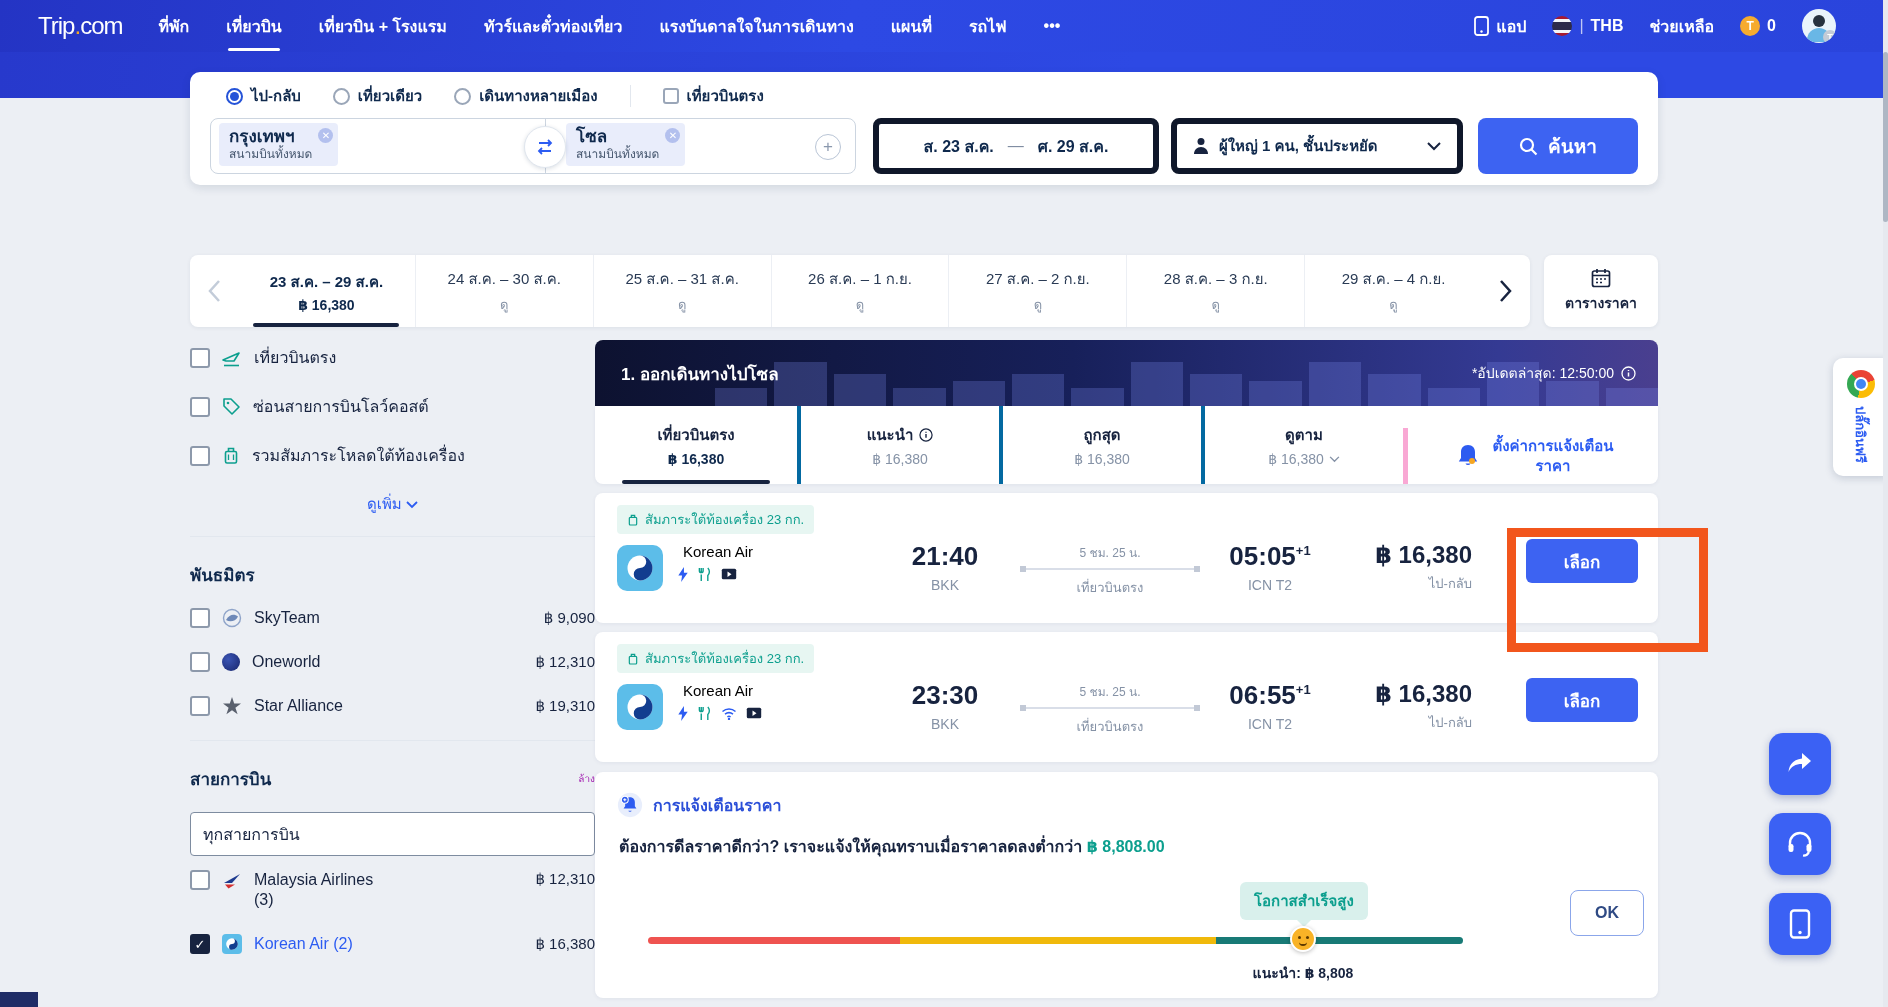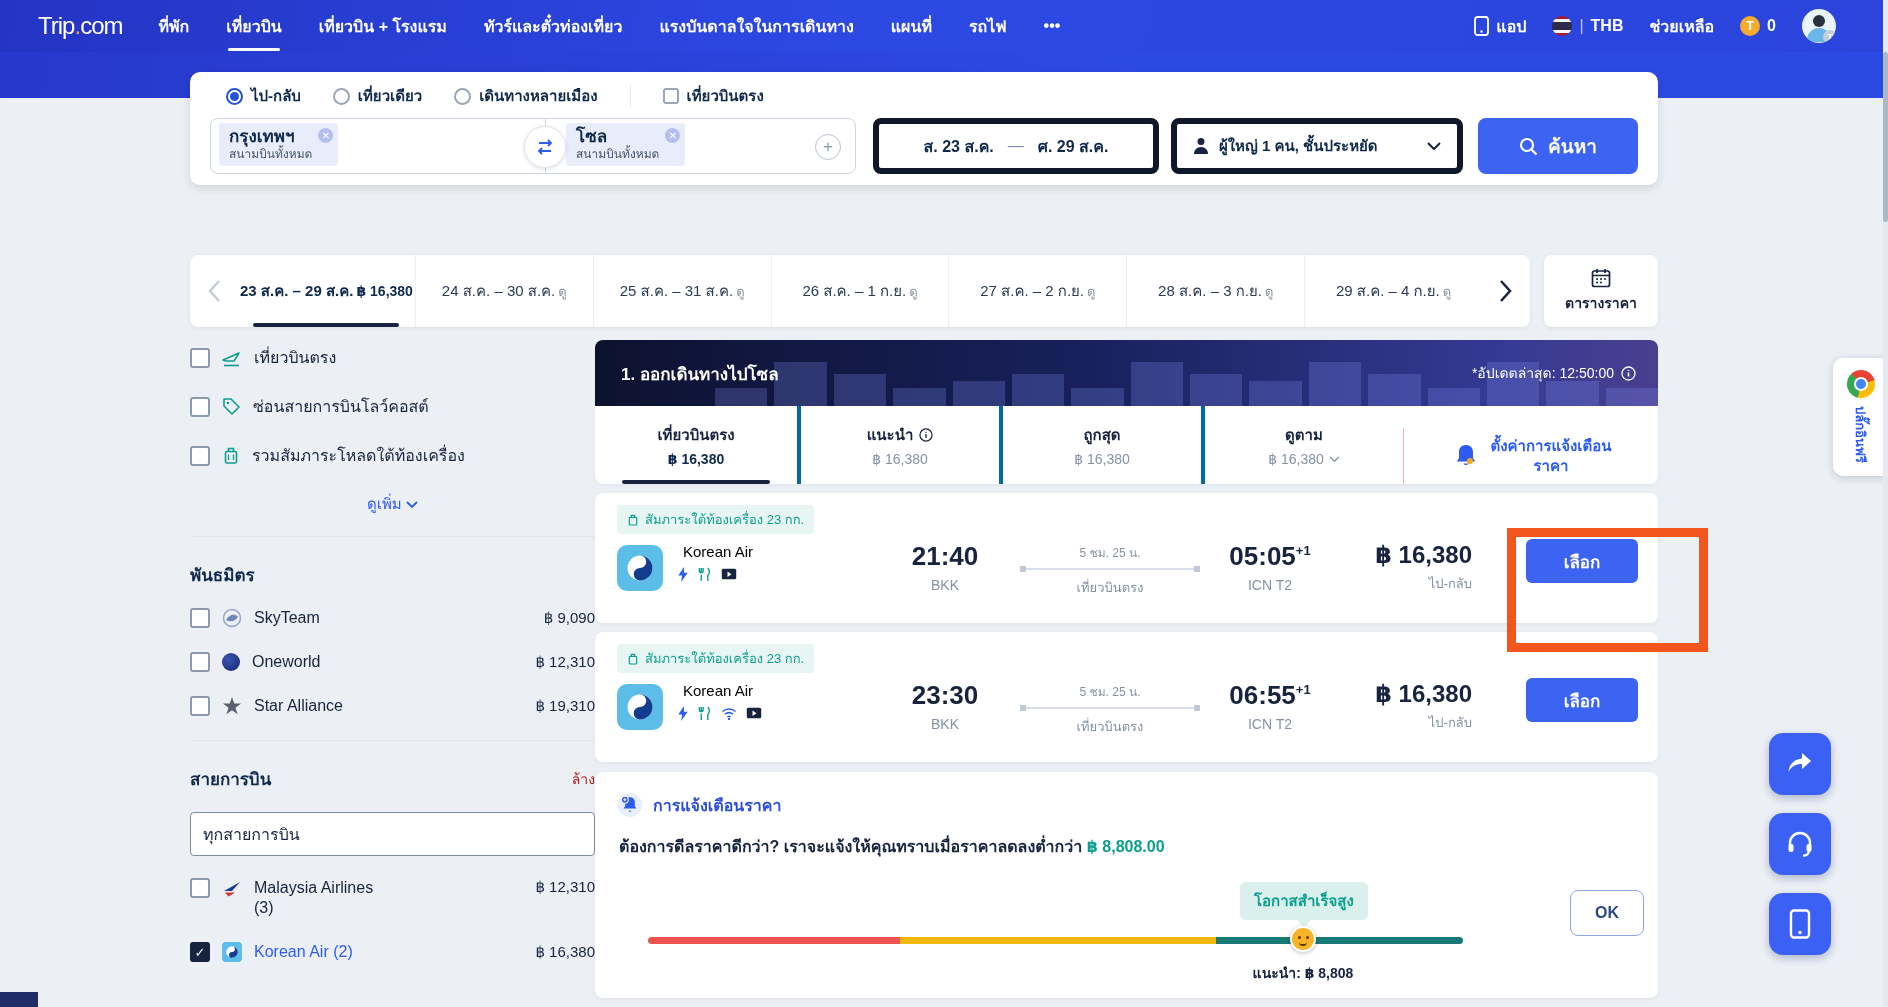--- a/index.html
+++ b/index.html
@@ -65,21 +65,21 @@
   .fld-pax .chev { margin-left:auto; }
   .btn-search { position:absolute; left:1288px; top:46px; width:160px; height:56px; border-radius:8px;
           background:#3d63f2; color:#fff; font-size:19px; font-weight:800; display:flex; align-items:center;
           justify-content:center; gap:10px; cursor:pointer; }
 
   
   .carousel { position:absolute; left:190px; top:255px; width:1340px; height:72px; background:#fff;
           border-radius:8px; box-shadow:0 1px 4px rgba(15,41,77,.07); display:flex; align-items:center; }
   .car-chev { width:48px; display:flex; align-items:center; justify-content:center; cursor:pointer; }
   .car-tabs { flex:1; display:flex; height:100%; }
-  .car-tab { flex:1; display:flex; flex-direction:row; align-items:center; justify-content:center;
+  .car-tab { flex:1; display:flex; flex-direction:column; align-items:center; justify-content:center;
           gap:3px; position:relative; cursor:pointer; border-left:1px solid #eceff4; }
   .car-tab:first-child { border-left:none; }
   .car-range { font-size:15px; color:#2a3b55; white-space:nowrap; }
   .car-sub { font-size:13px; color:#8592a6; }
   .car-tab.active .car-range { font-weight:800; color:#0f294d; }
   .car-tab.active .car-sub { color:#0f294d; font-weight:700; font-size:14px; }
   .car-tab.active::after { content:""; position:absolute; bottom:0; left:50%; transform:translateX(-50%);
           width:146px; height:4px; background:#17233f; border-radius:2px; }
   .pricetable { position:absolute; left:1544px; top:255px; width:114px; height:72px; background:#fff;
           border-radius:8px; box-shadow:0 1px 4px rgba(15,41,77,.07); display:flex; flex-direction:column;
@@ -89,23 +89,23 @@
   .filters { position:absolute; left:190px; top:345px; width:405px; }
   .f-row { display:flex; align-items:center; gap:12px; margin-bottom:24px; cursor:pointer; }
   .f-cb { width:20px; height:20px; border:2px solid #8d99ab; border-radius:3px; background:#fff; flex:none;
           display:flex; align-items:center; justify-content:center; font-size:13px; color:#fff; }
   .f-cb.checked { background:#17233f; border-color:#17233f; }
   .f-label { font-size:16px; color:#17233f; }
   .f-price { margin-left:auto; font-size:15px; color:#17233f; }
   .f-more { text-align:center; color:#2c5cf2; font-size:15px; margin:2px 0 20px; cursor:pointer; }
   .f-hr { height:1px; background:#e2e7ee; margin:0 0 24px; }
   .f-title { font-size:17px; font-weight:800; color:#0f294d; margin-bottom:20px; display:flex; align-items:center; }
-  .f-clear { margin-left:auto; font-size:14px; font-weight:400; color:#b91c1c; cursor:pointer; }
+  .f-clear { margin-left:auto; font-size:10px; font-weight:400; color:#a21caf; cursor:pointer; }
   .f-input { width:100%; height:44px; border:1px solid #7e8ca0; border-radius:4px; padding:0 12px;
-          font-size:16px; color:#17233f; font-family:inherit; background:#fff; margin-bottom:22px; }
+          font-size:16px; color:#17233f; font-family:inherit; background:#fff; margin-bottom:14px; }
   .air-name2 { font-size:16px; color:#17233f; line-height:20px; }
   .air-blue { color:#2c5cf2; }
   .logo-sq { width:20px; height:20px; border-radius:4px; background:#5cbde9; display:flex; align-items:center; justify-content:center; flex:none; }
   .ow-circ { width:18px; height:18px; border-radius:50%; background:radial-gradient(circle at 35% 35%,#3a54b4,#17256b); flex:none; }
 
   
   .results { position:absolute; left:595px; top:340px; width:1063px; }
   .banner { height:66px; border-radius:8px 8px 0 0; position:relative; overflow:hidden;
           background:linear-gradient(90deg,#0d1230 0%,#17205a 45%,#343a93 85%,#4a3f8f 100%);
           display:flex; align-items:center; color:#fff; }
@@ -118,21 +118,21 @@
 
   .sort-bar { height:78px; background:#fff; border-radius:0 0 8px 8px; display:flex; box-shadow:0 1px 4px rgba(15,41,77,.06); }
   .sort-tab { width:202px; display:flex; flex-direction:column; align-items:center; justify-content:center;
           gap:4px; position:relative; cursor:pointer; border-left:4px solid #0369a1; }
   .sort-tab:first-child { border-left:none; }
   .st-label { font-size:15px; font-weight:800; color:#17233f; display:flex; align-items:center; gap:6px; }
   .st-price { font-size:14px; color:#8592a6; display:flex; align-items:center; gap:5px; }
   .sort-tab.active .st-price { color:#0f294d; font-weight:700; }
   .sort-tab.active::after { content:""; position:absolute; bottom:0; left:50%; transform:translateX(-50%);
           width:148px; height:4px; background:#17233f; border-radius:2px; }
-  .alert-zone { flex:1; border-left:1px solid #f9a8d4; display:flex; align-items:center; justify-content:center;
+  .alert-zone { flex:1; border-left:5px solid #f9a8d4; display:flex; align-items:center; justify-content:center;
           gap:10px; cursor:pointer;margin-top:22px; }
   .alert-txt { font-size:15px; font-weight:800; color:#2c5cf2; text-align:center; line-height:20px; }
 
   .fcard { background:#fff; border-radius:8px; height:130px; margin-top:9px; position:relative;
           box-shadow:0 1px 4px rgba(15,41,77,.06); }
   .fbadge { position:absolute; left:22px; top:12px; display:inline-flex; align-items:center; gap:6px;
           background:#e7f6f2; border-radius:4px; padding:4px 10px; font-size:13px; color:#0c9f8e; }
   .flogo { position:absolute; left:22px; top:52px; width:46px; height:46px; border-radius:10px; background:#5cbde9;
           display:flex; align-items:center; justify-content:center; }
   .fname { position:absolute; left:88px; top:50px; font-size:15px; color:#000000; }

